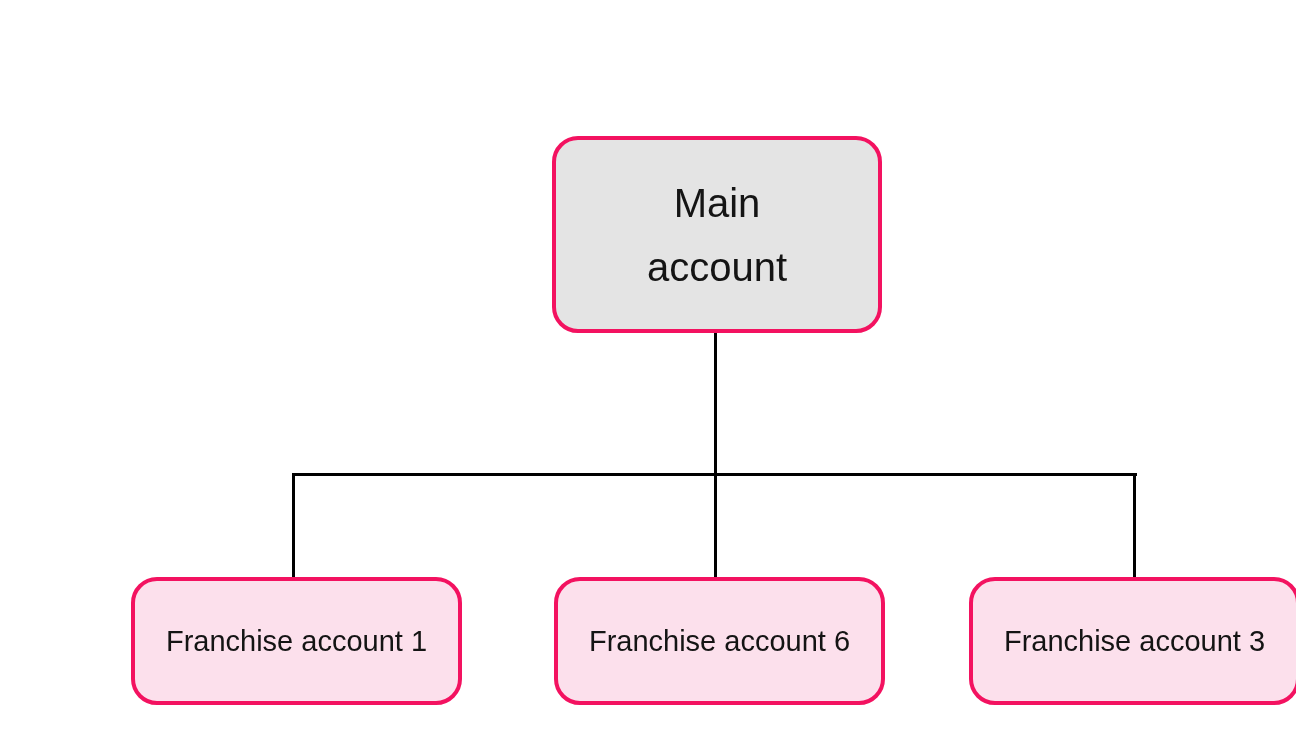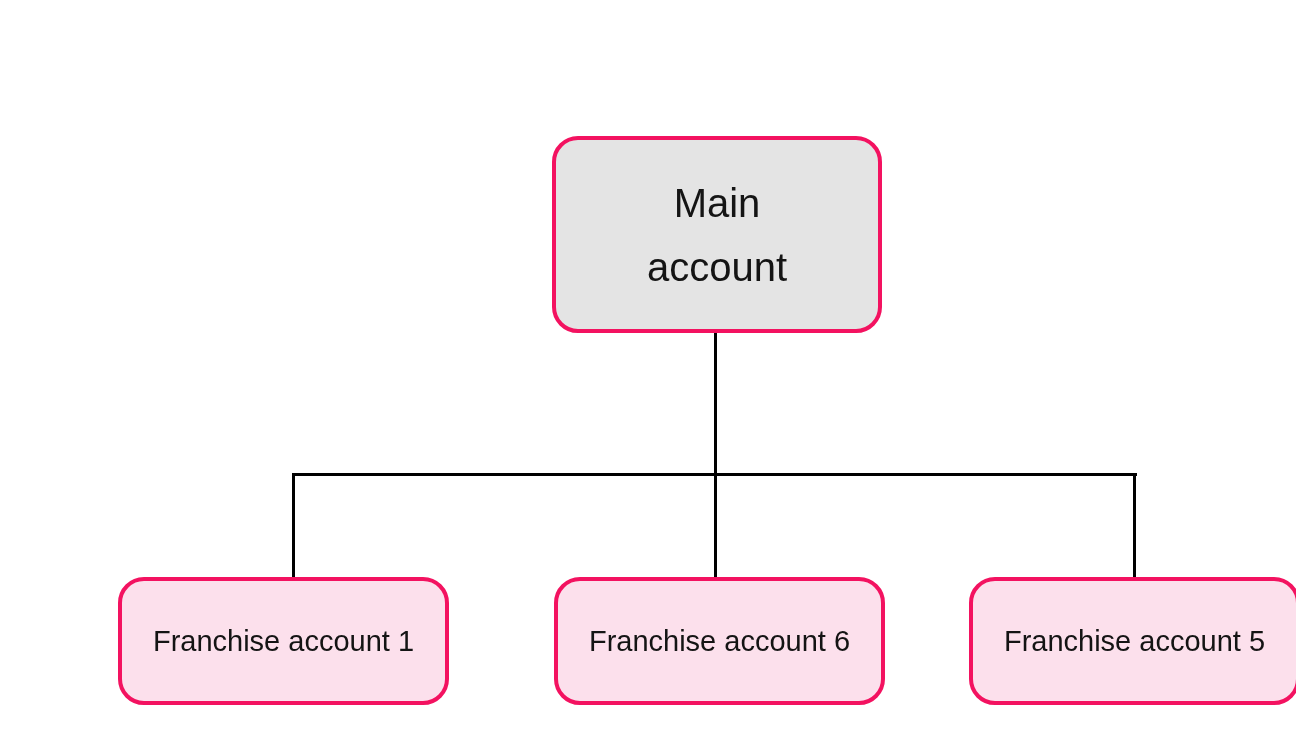--- a/index.html
+++ b/index.html
@@ -49,21 +49,21 @@
   }
   .node.root .label { max-width: 220px; }
   .node.child {
     top: 513px;
     width: 331px; height: 128px;
     background: var(--child-fill);
     font-size: 29px;
     line-height: 36px;
     white-space: nowrap;
   }
-  .child-1 { left: 54px;  }
+  .child-1 { left: 67px;  }
   .child-2 { left: 490px; }
   .child-3 { left: 905px; top: 514px; }
 </style>
 </head>
 <body>
 
 <div class="canvas">
 
   <div class="connector stem"></div>
   <div class="connector hbar"></div>
@@ -76,16 +76,16 @@
 
   <div class="node child child-1">
     <span class="label">Franchise account 1</span>
   </div>
 
   <div class="node child child-2">
     <span class="label">Franchise account 6</span>
   </div>
 
   <div class="node child child-3">
-    <span class="label">Franchise account 5</span>
+    <span class="label">Franchise account 3</span>
   </div>
 
 </div>
 
 </body></html>

